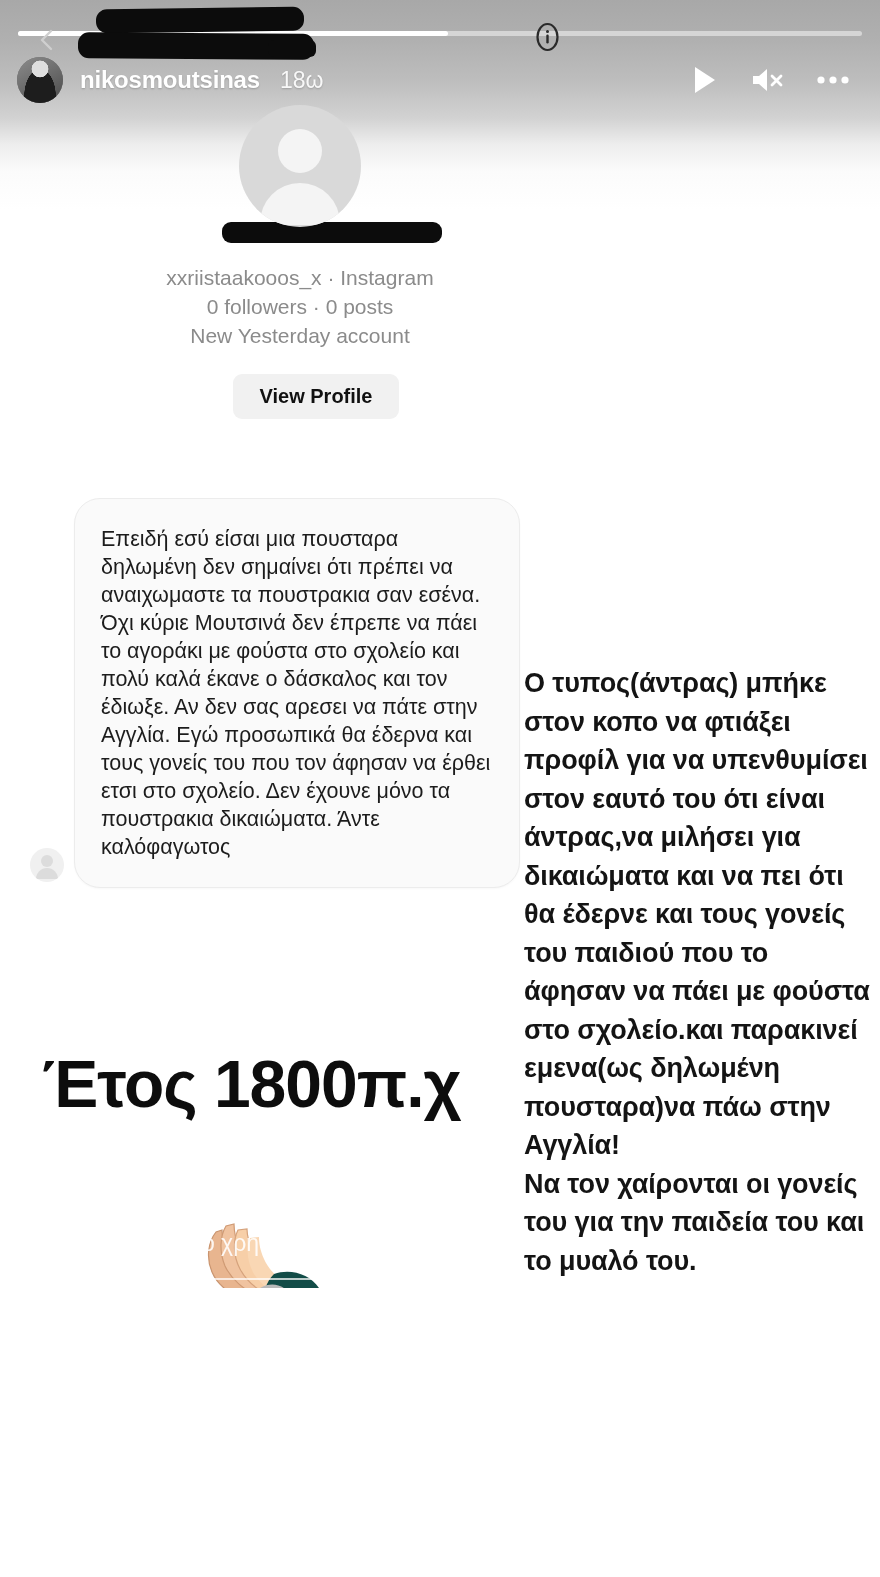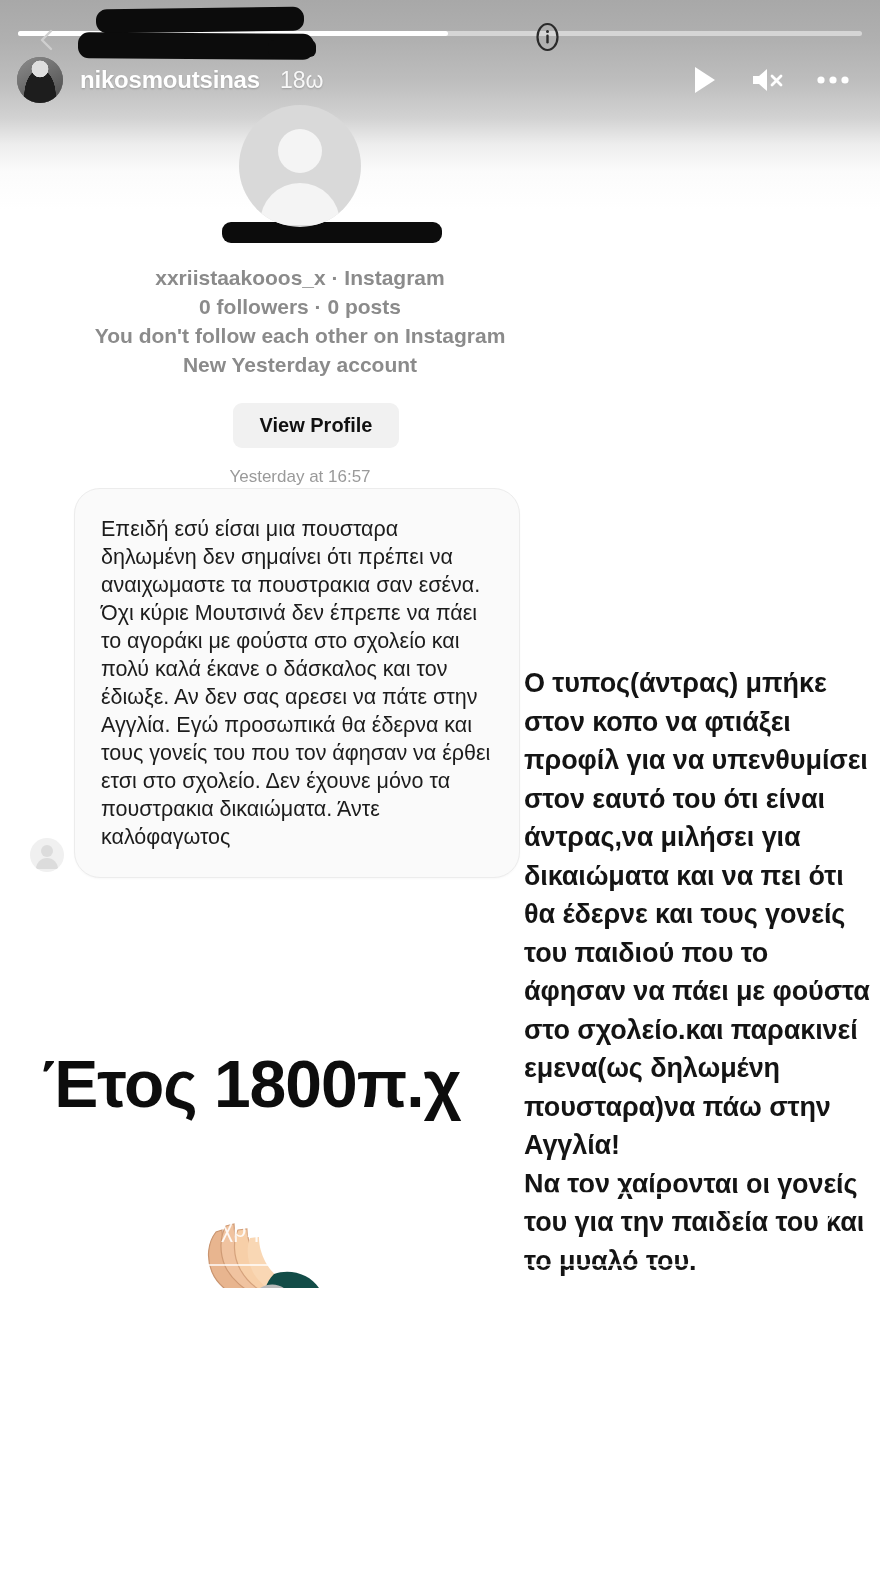--- a/index.html
+++ b/index.html
@@ -179,21 +179,21 @@
     transform: translateX(-50%);
     width: 80px; height: 42px;
     border-radius: 44px 44px 0 0;
     background: #f4f4f4;
   }
   .name-spacer { height: 36px; }
   .profile-line {
     color: #8b8b8b;
     font-size: 21px;
     line-height: 29px;
-    font-weight: 700;
+    font-weight: 400;
     text-align: center;
   }
   .view-profile-btn {
     margin-top: 24px;
     background: #f1f1f1;
     color: #111;
     border: none;
     border-radius: 9px;
     padding: 11px 26px;
     font-size: 20px;
@@ -211,21 +211,21 @@
     text-align: center;
     color: #9a9a9a;
     font-size: 17px;
     font-weight: 500;
     z-index: 2;
   }
 
   
   .bubble-wrap {
     position: absolute;
-    left: 30px; top: 488px;
+    left: 30px; top: 498px;
     width: 490px;
     display: flex;
     align-items: flex-end;
     gap: 10px;
     z-index: 2;
   }
   .bubble-avatar {
     width: 34px; height: 34px;
     border-radius: 50%;
     margin-bottom: 6px;
@@ -292,25 +292,25 @@
   .emoji {
     position: absolute;
     left: 186px; top: 1196px;
     width: 140px; height: 130px;
     z-index: 3;
   }
 
   
   .reply-bar {
     position: absolute;
-    left: 0; bottom: 22px;
+    left: 0; bottom: 8px;
     width: 880px;
     height: 74px;
     display: flex;
-    align-items: flex-start;
+    align-items: center;
     padding: 0 34px;
     z-index: 5;
     gap: 44px;
   }
   .reply-input {
     flex: 1 1 auto;
     height: 74px;
     border: 2px solid rgba(255,255,255,0.72);
     border-radius: 40px;
     background: transparent;
@@ -391,28 +391,26 @@
   </div>
 
   <div class="profile-card">
     <div class="profile-pic">
       <div class="pp-head"></div>
       <div class="pp-body"></div>
     </div>
     <div class="name-spacer"></div>
     <div class="profile-line">xxriistaakooos_x · Instagram</div>
     <div class="profile-line">0 followers · 0 posts</div>
-    <div class="profile-line">You don't follow each other on Instagram</div>
     <div class="profile-line">New Yesterday account</div>
     <button class="view-profile-btn">View Profile</button>
   </div>
 
   <div class="redact redact-name"></div>
 
-  <div class="msg-time">Yesterday at 16:57</div>
 
   <div class="bubble-wrap">
     <div class="bubble-avatar">
       <div class="ba-head"></div>
       <div class="ba-body"></div>
     </div>
     <div class="bubble">Επειδή εσύ είσαι μια πουσταρα δηλωμένη δεν σημαίνει ότι πρέπει να αναιχωμαστε τα πουστρακια σαν εσένα. Όχι κύριε Μουτσινά δεν έπρεπε να πάει το αγοράκι με φούστα στο σχολείο και πολύ καλά έκανε ο δάσκαλος και τον έδιωξε. Αν δεν σας αρεσει να πάτε στην Αγγλία. Εγώ προσωπικά θα έδερνα και τους γονείς του που τον άφησαν να έρθει ετσι στο σχολείο. Δεν έχουνε μόνο τα πουστρακια δικαιώματα. Άντε καλόφαγωτος</div>
   </div>
 
   <div class="caption">Ο τυπος(άντρας) μπήκε στον κοπο να φτιάξει προφίλ για να υπενθυμίσει στον εαυτό του ότι είναι άντρας,να μιλήσει για δικαιώματα και να πει ότι θα έδερνε και τους γονείς του παιδιού που το άφησαν να πάει με φούστα στο σχολείο.και παρακινεί εμενα(ως δηλωμένη πουσταρα)να πάω στην Αγγλία!

